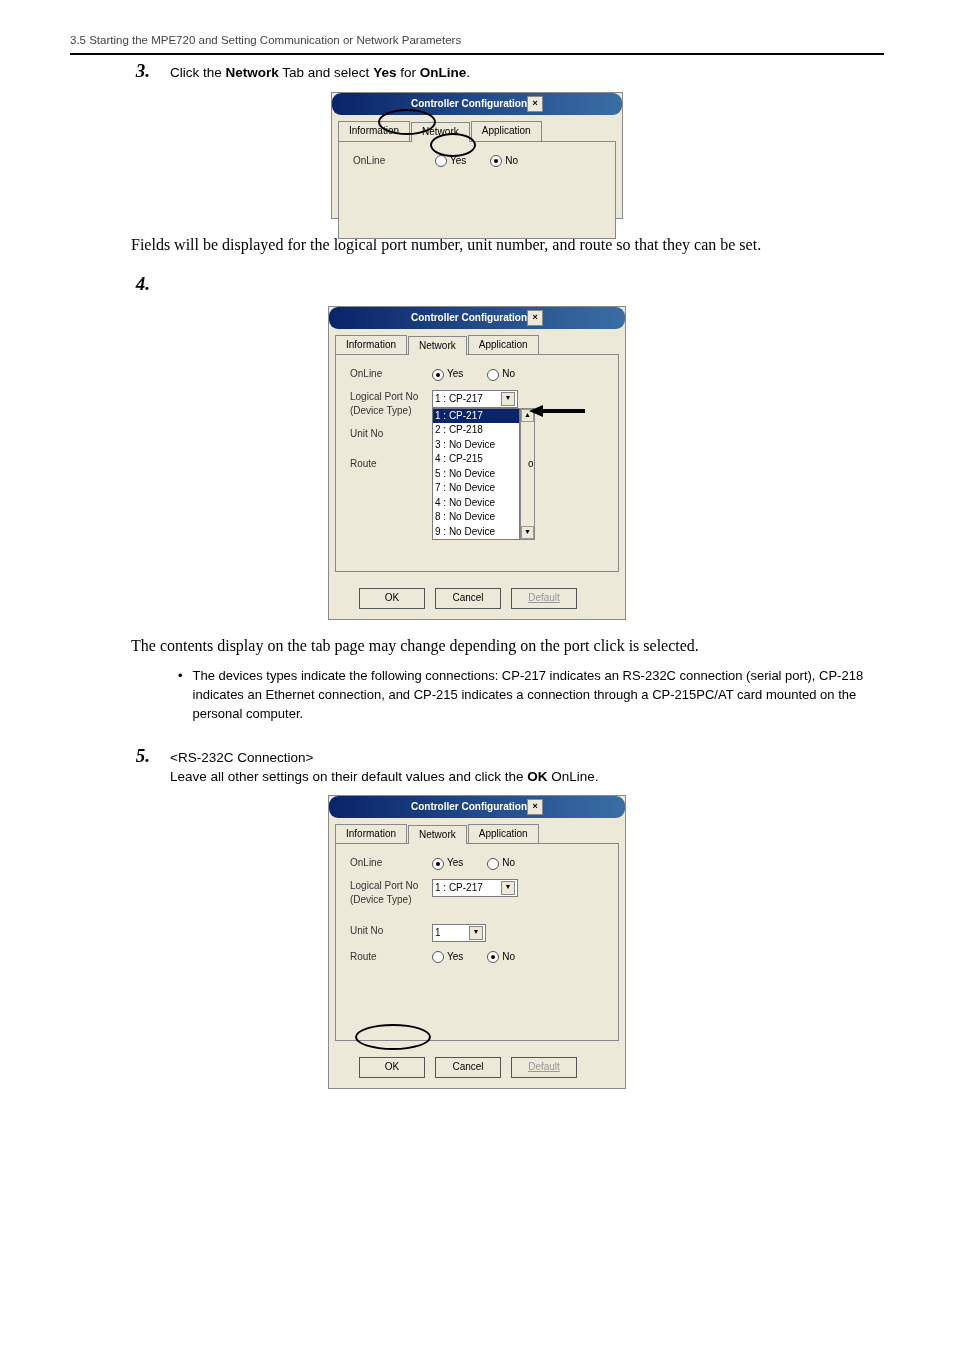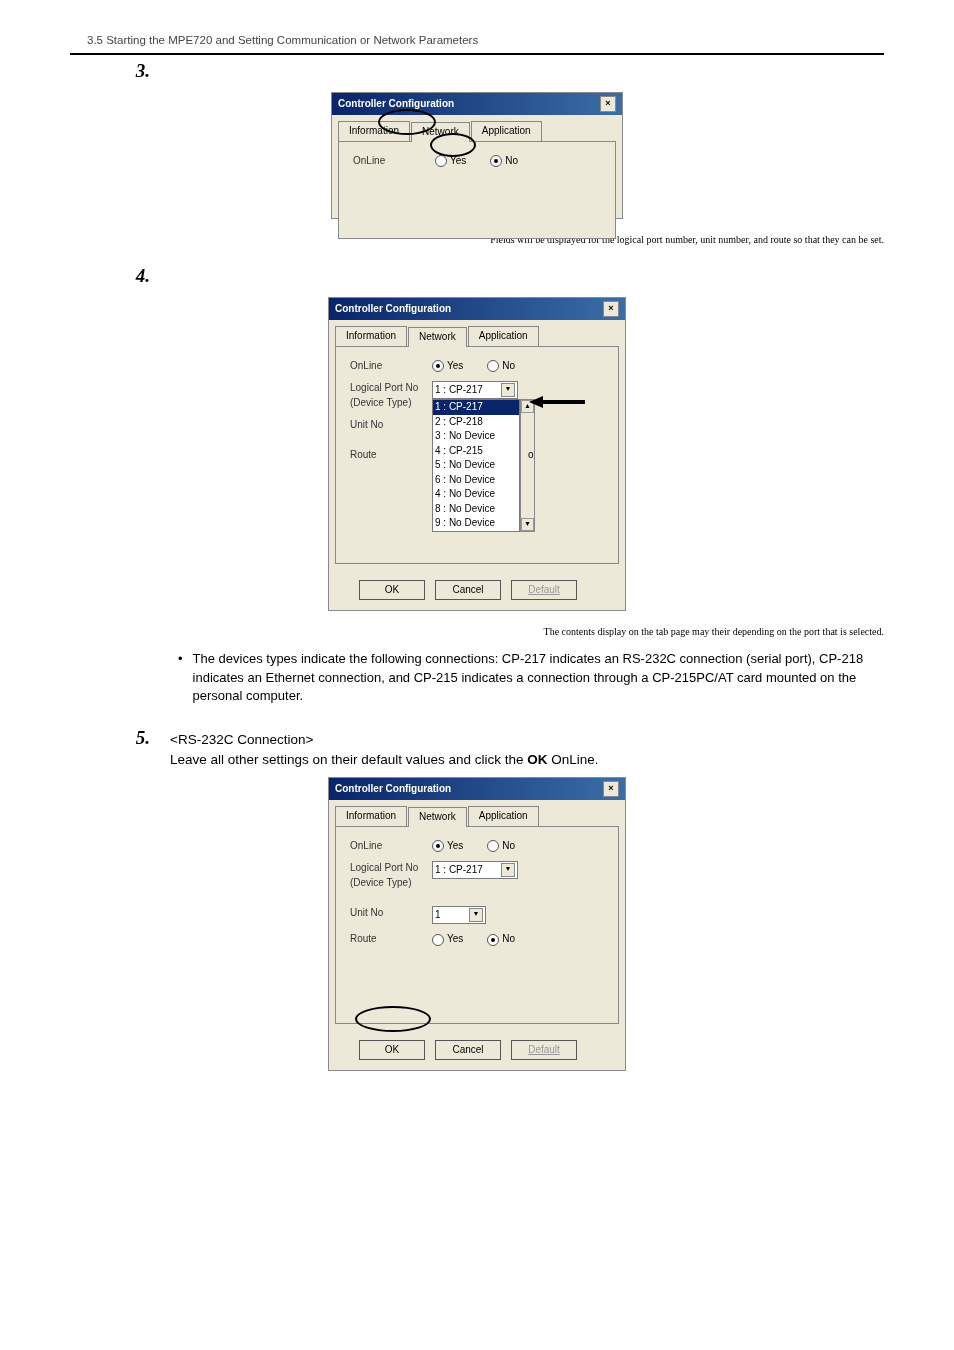--- a/index.html
+++ b/index.html
@@ -10,21 +10,21 @@
     width: 954px;
     font-size: 13.5px;
     line-height: 1.45;
   }
   .page {
     padding: 32px 70px 40px 70px;
   }
   .hdr-breadcrumb {
     font-size: 11.5px;
     color: #444;
-    margin: 0 0 4px 17px;
+    margin: 0 0 4px 0;
   }
   .hdr-rule {
     border: none;
     border-top: 2px solid #000;
     margin: 0 0 2px 0;
   }
   .hdr-sub {
     font-size: 11.5px;
     color: #444;
     margin: 0 0 40px 0;
@@ -42,22 +42,21 @@
     font-size: 19px;
     width: 20px;
     text-align: right;
     flex: none;
   }
   .step-body { flex: 1; }
   .step-body b { font-weight: bold; }
   .note {
     margin: 6px 0 10px 61px;
     font-family: "Times New Roman", serif;
-    font-size: 10px;
-    text-align: right;
+    font-size: 16px;
   }
   .bullet-row {
     display: flex;
     gap: 10px;
     margin: 0 0 0 108px;
     font-family: Arial, Helvetica, sans-serif;
     font-size: 13px;
   }
   .bullet-dot { flex: none; }
   .figure-wrap {
@@ -72,25 +71,26 @@
     border: 1px solid #8a8a8a;
     font-family: Tahoma, sans-serif;
     font-size: 10px;
     color: #000;
     position: relative;
   }
   .dlg-title {
     background: linear-gradient(90deg,#0a246a,#3a6ea5);
     color: #fff;
     font-weight: bold;
-    padding: 3px 6px;
-    font-size: 10px;
-    display: flex;
-    justify-content: space-between;
+    padding: 3px 16px;
+    font-size: 10px;
+    display: flex;
+    justify-content: center;
     align-items: center;
+    border-radius: 9px;
   }
   .dlg-close {
     background: #ece9d8;
     color: #000;
     border: 1px solid #888;
     width: 14px;
     height: 14px;
     font-size: 9px;
     line-height: 12px;
     text-align: center;
@@ -229,20 +229,23 @@
 </head>
 <body>
 
 <div class="page">
 
   <div class="hdr-breadcrumb">3.5  Starting the MPE720 and Setting Communication or Network Parameters</div>
   <hr class="hdr-rule">
 
   <div class="step">
     <div class="step-num">3.</div>
+    <div class="step-body">
+      <span>Click the </span><b>Network</b><span> Tab and select </span><b>Yes</b><span> for </span><b>OnLine</b><span>.</span>
+    </div>
   </div>
 
   <div class="figure-wrap">
     <div class="dlg" style="width:290px; height:125px;">
       <div class="dlg-title">
         <span>Controller Configuration</span>
         <span class="dlg-close">×</span>
       </div>
       <div class="tabs">
         <div class="tab">Information</div>
@@ -304,21 +307,21 @@
               <span>1 : CP-217</span>
                 <span class="arrow">▼</span>
             </div>
             <div style="display:flex;">
               <div class="listbox">
                 <div class="opt sel">1 : CP-217</div>
                 <div class="opt">2 : CP-218</div>
                 <div class="opt">3 : No Device</div>
                 <div class="opt">4 : CP-215</div>
                 <div class="opt">5 : No Device</div>
-                <div class="opt">6 : No Device</div>
+                <div class="opt">7 : No Device</div>
                 <div class="opt">4 : No Device</div>
                 <div class="opt">8 : No Device</div>
                 <div class="opt">9 : No Device</div>
               </div>
               <div class="scrollbar">
                 <div class="sq">▲</div>
                 <div class="sq">▼</div>
               </div>
             </div>
           </div>
@@ -337,21 +340,21 @@
         <div class="btn disabled">Default</div>
       </div>
 
       <svg class="arrow-ann" style="left:200px; top:96px;" width="56" height="16">
         <line x1="56" y1="8" x2="12" y2="8" stroke="#000" stroke-width="4"></line>
         <polygon points="0,8 14,2 14,14" fill="#000"></polygon>
       </svg>
     </div>
   </div>
 
-  <div class="note">The contents display on the tab page may their depending on the port that is selected.</div>
+  <div class="note">The contents display on the tab page may change depending on the port click is selected.</div>
   <div class="bullet-row">
     <div class="bullet-dot">•</div>
     <div>The devices types indicate the following connections: CP-217 indicates an RS-232C connection (serial port), CP-218 indicates an Ethernet connection, and CP-215 indicates a connection through a CP-215PC/AT card mounted on the personal computer.</div>
   </div>
 
   <div class="step" style="margin-top:18px;">
     <div class="step-num">5.</div>
     <div class="step-body">
       <span>&lt;RS-232C Connection&gt;</span><br>
       <span>Leave all other settings on their default values and click the </span><b>OK</b><span> OnLine.</span>

